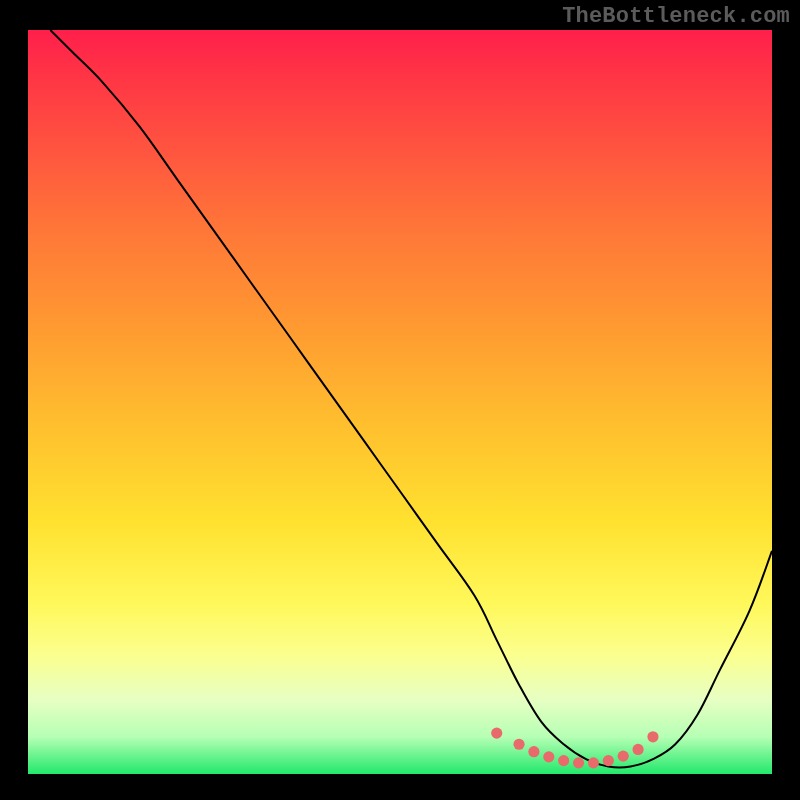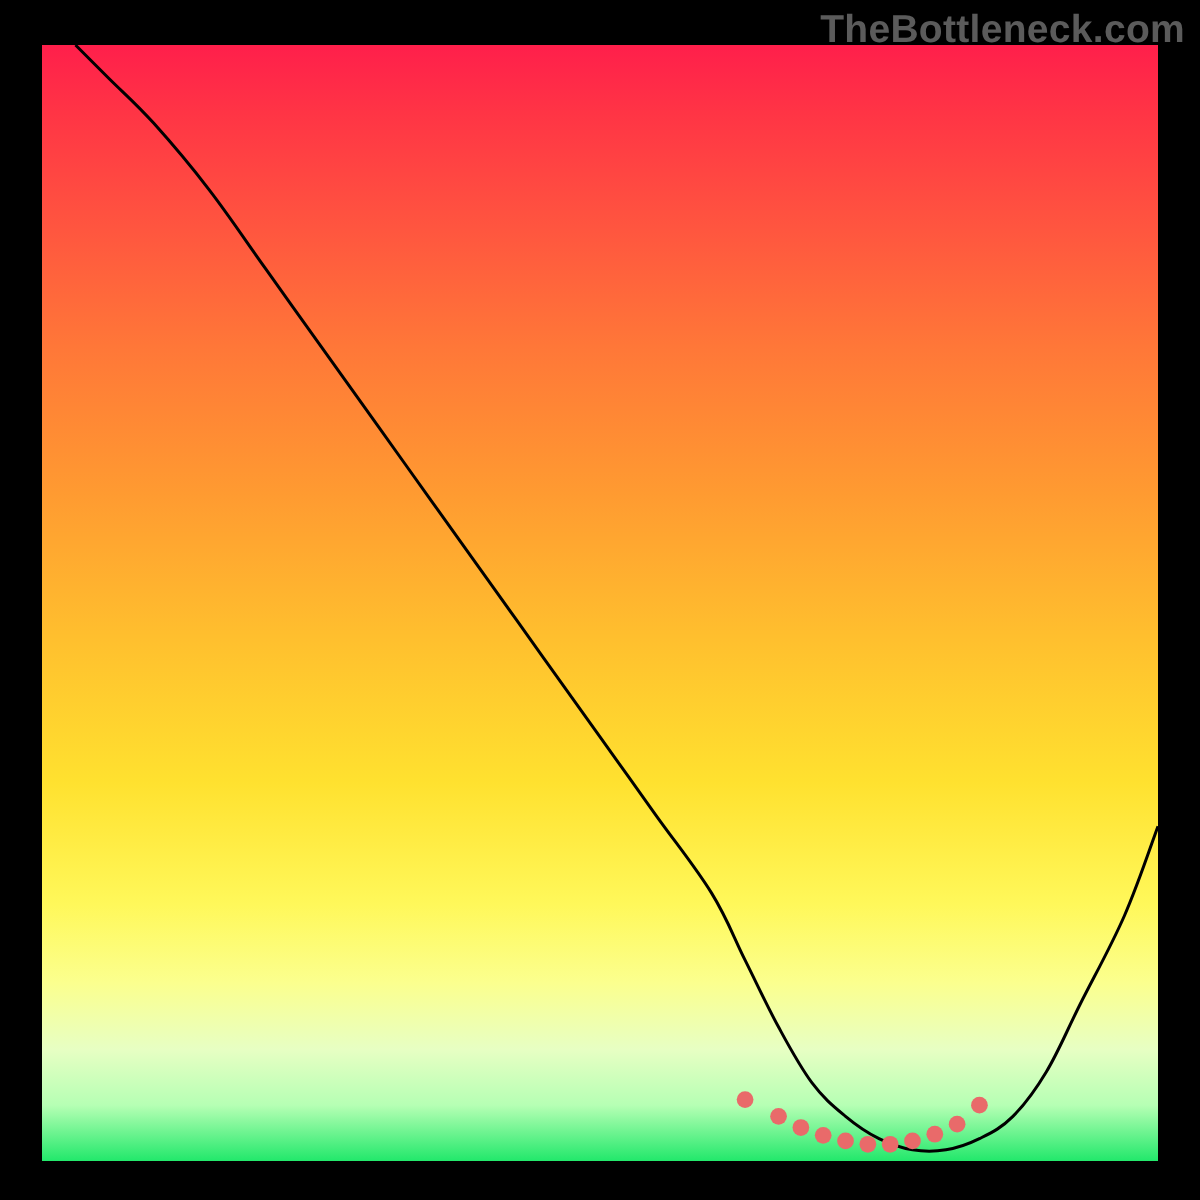--- a/index.html
+++ b/index.html
@@ -15,24 +15,24 @@
     position: relative;
     width: 800px;
     height: 800px;
     background: #000;
   }
   .watermark {
     position: absolute;
     top: 4px;
     right: 10px;
     color: #5b5b5b;
-    font-size: 26px;
+    font-size: 22px;
     font-weight: 600;
     letter-spacing: 0.2px;
-    font-family: Liberation Sans, sans-serif;
+    font-family: Liberation Mono, monospace;
     z-index: 50;
     user-select: none;
   }
   .plot-frame {
     position: absolute;
     left: 28px;
     top: 30px;
     width: 744px;
     height: 744px;
     background: #000;

